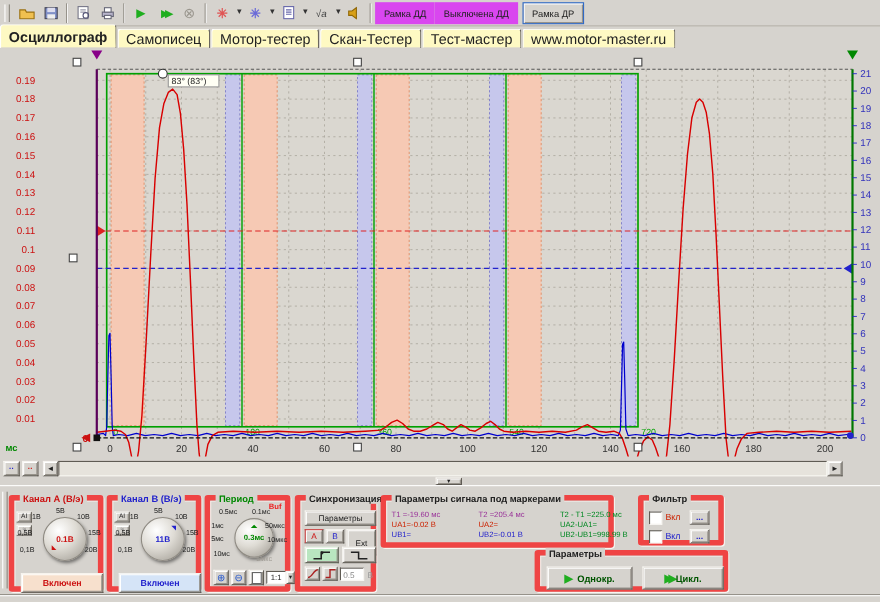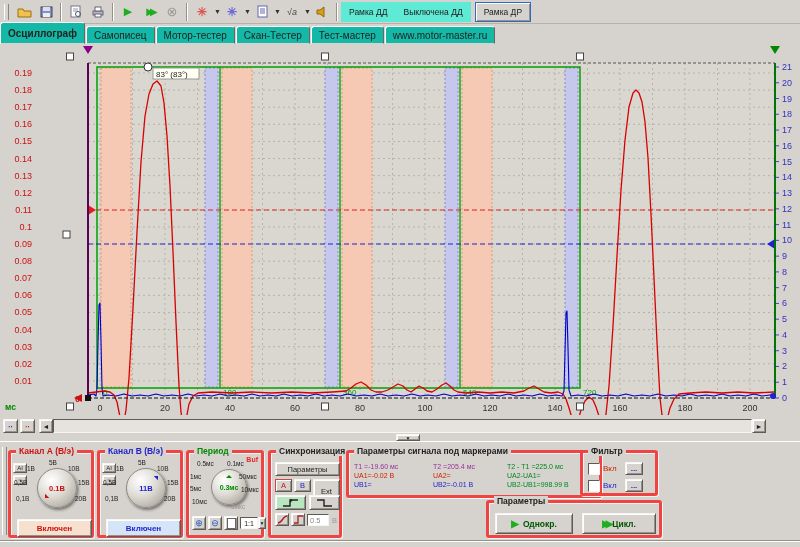--- a/index.html
+++ b/index.html
@@ -1,33 +1,33 @@
 <!DOCTYPE html>
 <html><head>
 <meta charset="utf-8">
 <style>
   html,body{margin:0;padding:0}
   body{width:800px;height:547px;background:#d6d3ce;font-family:"Liberation Sans",sans-serif;position:relative;overflow:hidden;color:#222}
   .abs{position:absolute}
   
   .btn{background:#d6d3ce;border:1px solid;border-color:#f7f5f1 #5f5b54 #5f5b54 #f7f5f1;box-shadow:inset 1px 1px 0 #fff,inset -1px -1px 0 #96928a;display:flex;align-items:center;justify-content:center;box-sizing:border-box;cursor:default}
-  .flatbtn{background:#5eead4;display:flex;align-items:center;justify-content:center;box-sizing:border-box}
+  .flatbtn{background:#d946ef;display:flex;align-items:center;justify-content:center;box-sizing:border-box}
   .inset{border:1px solid;border-color:#5f5b54 #f7f5f1 #f7f5f1 #5f5b54;background:#fff;box-sizing:border-box}
-  .gbox{position:absolute;border:3px solid #ef4444;border-radius:3px;box-shadow:inset 1px 1px 0 #f7f5f1,1px 1px 0 #f7f5f1;box-sizing:border-box}
+  .gbox{position:absolute;border:5px solid #ef4444;border-radius:3px;box-shadow:inset 1px 1px 0 #f7f5f1,1px 1px 0 #f7f5f1;box-sizing:border-box}
   .gtitle{position:absolute;top:-7px;left:5px;background:#d6d3ce;padding:0 3px;font-weight:bold;font-size:8.5px;white-space:nowrap}
   
   #toolbar{position:absolute;left:0;top:0;width:800px;height:23px;border-bottom:1px solid #b7b3ab;display:flex;align-items:center}
   .grip{width:3px;height:16px;margin:0 4px;border-left:1px solid #fff;border-right:1px solid #8a867e}
   .tbb{width:22px;height:20px;font-size:11px;display:flex;align-items:center;justify-content:center;position:relative}
   .tbsep{width:1px;height:18px;background:#96928a;border-right:1px solid #fff;margin:0 3px}
   .dd{font-size:7px;color:#333;margin-left:1px;width:7px}
   .tbtext{height:20px;padding:0 8px;font-size:8.5px;display:flex;align-items:center}
   
   #tabs{position:absolute;left:0;top:23px;width:800px;height:21px;display:flex;align-items:flex-end}
-  .tab{height:16px;padding:0 7px;font-size:10px;display:flex;align-items:center;background:#14b8a6;border:1px solid;border-color:#fff #6b675f #d6d3ce #fff;border-radius:3px 3px 0 0;margin-right:1px;white-space:nowrap}
+  .tab{height:16px;padding:0 7px;font-size:13px;display:flex;align-items:center;background:#fef9c3;border:1px solid;border-color:#fff #6b675f #d6d3ce #fff;border-radius:3px 3px 0 0;margin-right:1px;white-space:nowrap}
   .tab.active{height:20px;font-weight:bold;z-index:2}
   
   #plotwrap{position:absolute;left:0;top:44px;width:800px;height:371px}
   svg text{font-family:"Liberation Sans",sans-serif}
   
   #scrollrow{position:absolute;left:0;top:415px;width:800px;height:26px}
   .sbtn{position:absolute;font-size:7px}
   
   #bottom{position:absolute;left:0;top:441px;width:800px;height:99px;border-top:1px solid #fff;background:#d6d3ce}
   .ktiny{position:absolute;font-size:6.5px;white-space:nowrap;color:#222}
@@ -379,21 +379,21 @@
     </div>
     <div class="btn abs" style="left:20px;top:60px;width:14px;height:13px">
       <svg width="11" height="9">
           <path d="M1,8 L5,8 L5,1 L10,1" fill="none" stroke="#aa2222" stroke-width="1.3"></path>
         </svg>
     </div>
     <div class="inset abs" style="left:36px;top:61px;width:22px;height:12px;font-size:7.5px;color:#888;display:flex;align-items:center;padding-left:2px">0.5</div>
     <span class="abs" style="left:61px;top:63px;font-size:7.5px;color:#999">В</span>
   </div>
 
-  <div class="gbox" style="left:346px;top:8px;width:256px;height:48px">
+  <div class="gbox" style="left:346px;top:8px;width:212px;height:48px">
     <span class="gtitle">Параметры сигнала под маркерами</span>
     <div id="mp-cols">
         <div class="prow" style="left: 5px; top: 9px;">
           <div style="color: rgb(153, 51, 153);">T1 =-19.60 мс</div>
           <div style="color: rgb(204, 34, 0);">UА1=-0.02 В</div>
           <div style="color: rgb(34, 34, 204);">UВ1=</div>
         </div>
         <div class="prow" style="left: 84px; top: 9px;">
           <div style="color: rgb(153, 51, 153);">T2 =205.4 мс</div>
           <div style="color: rgb(204, 34, 0);">UА2=</div>

